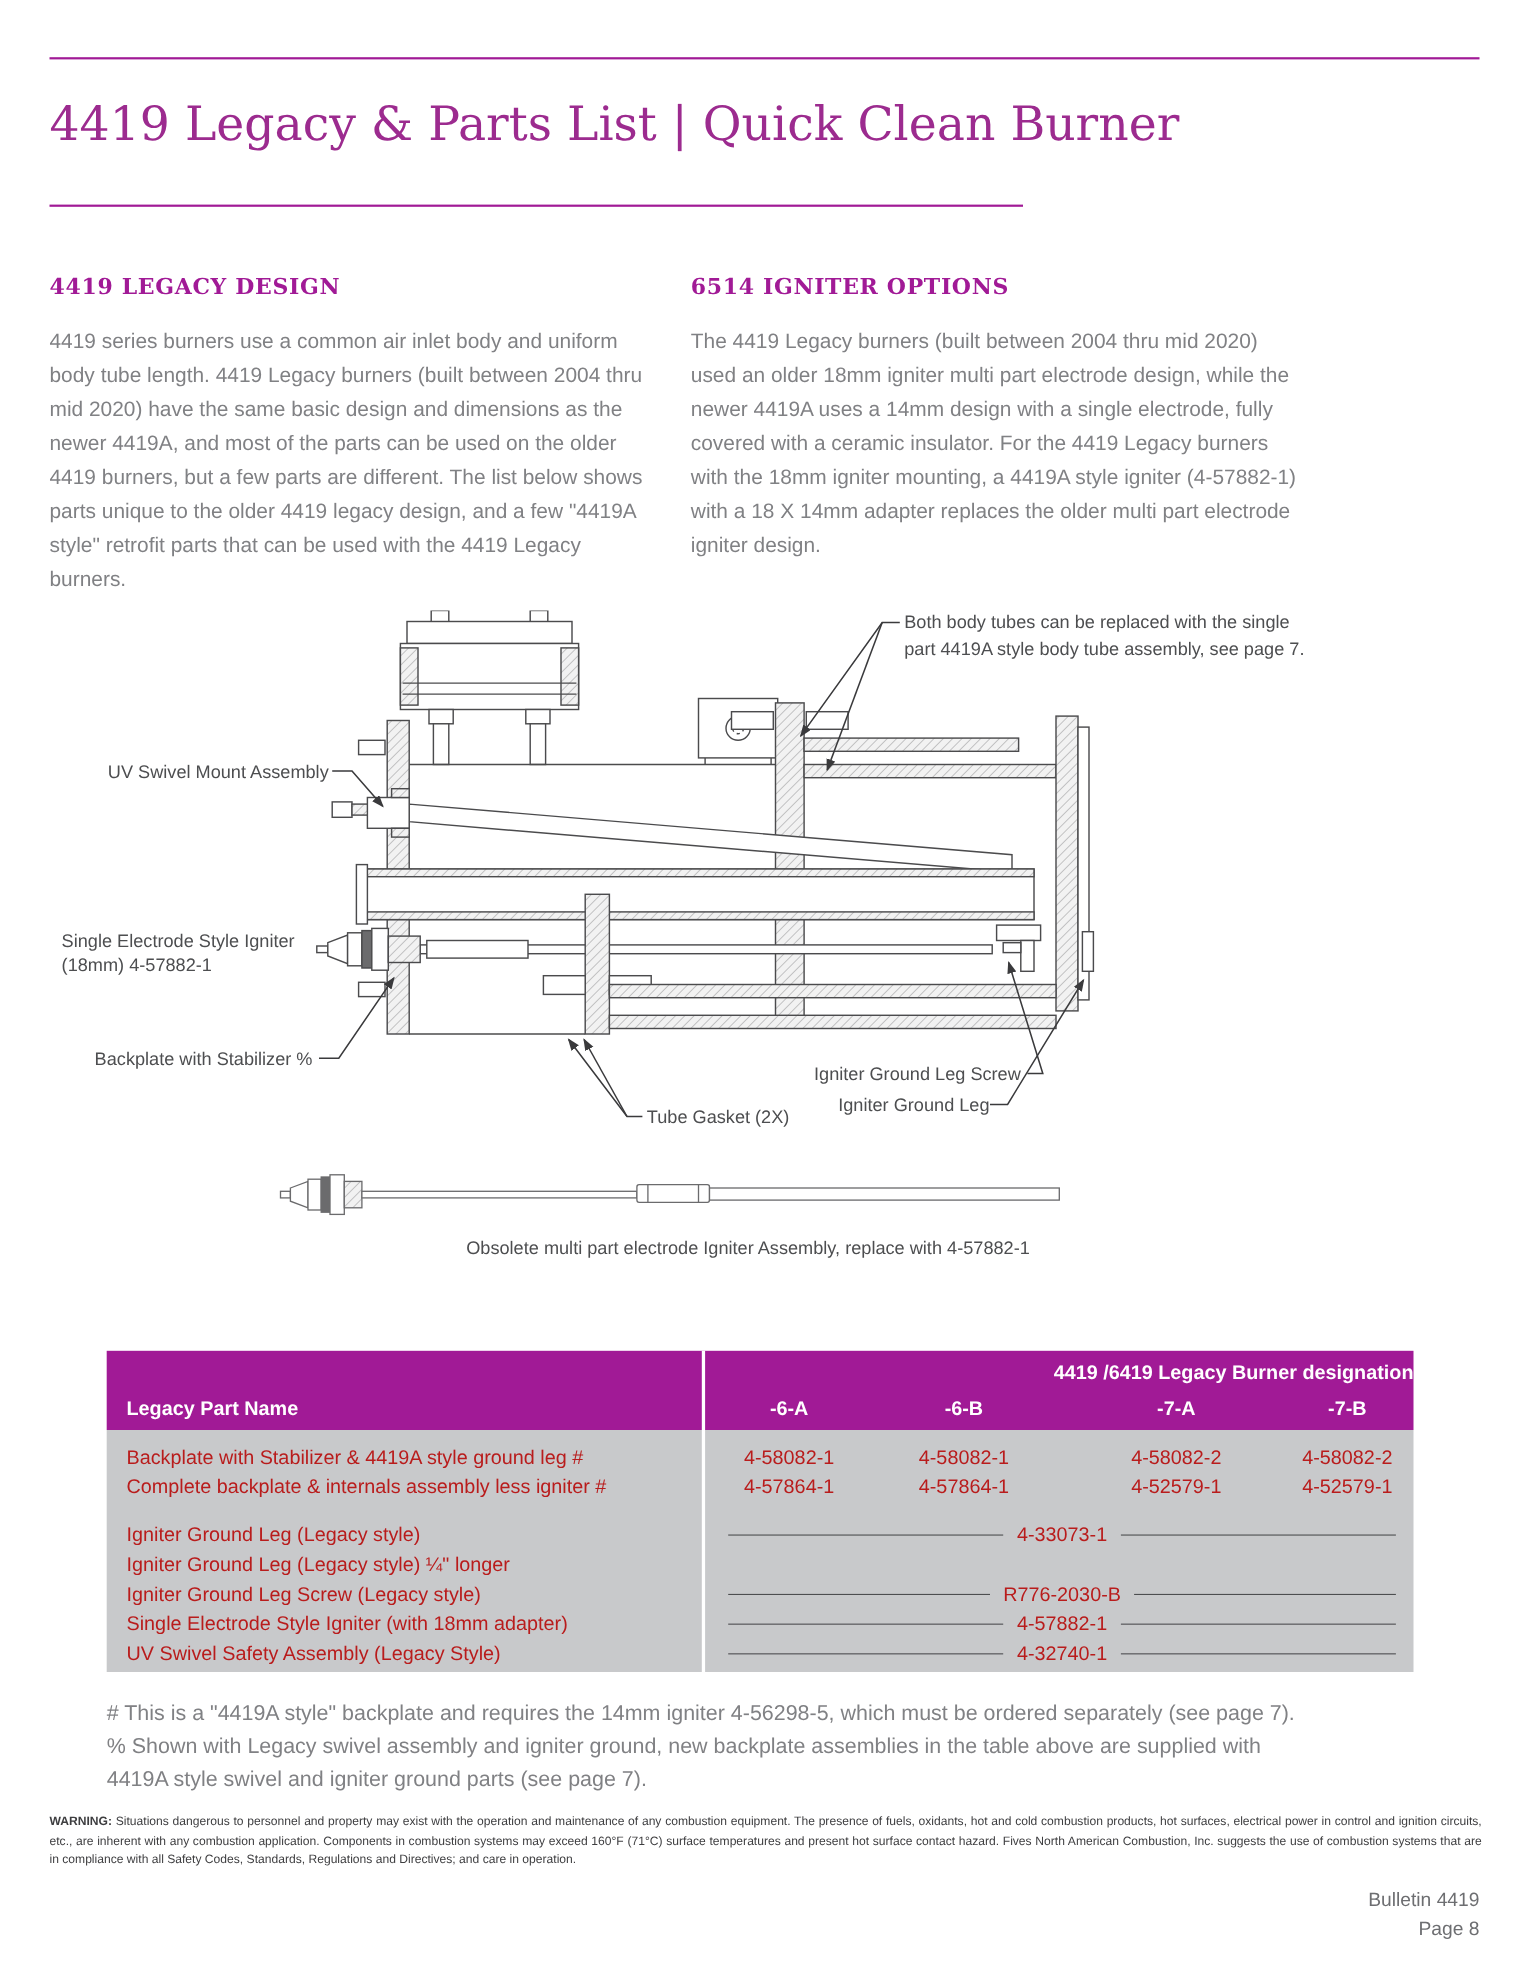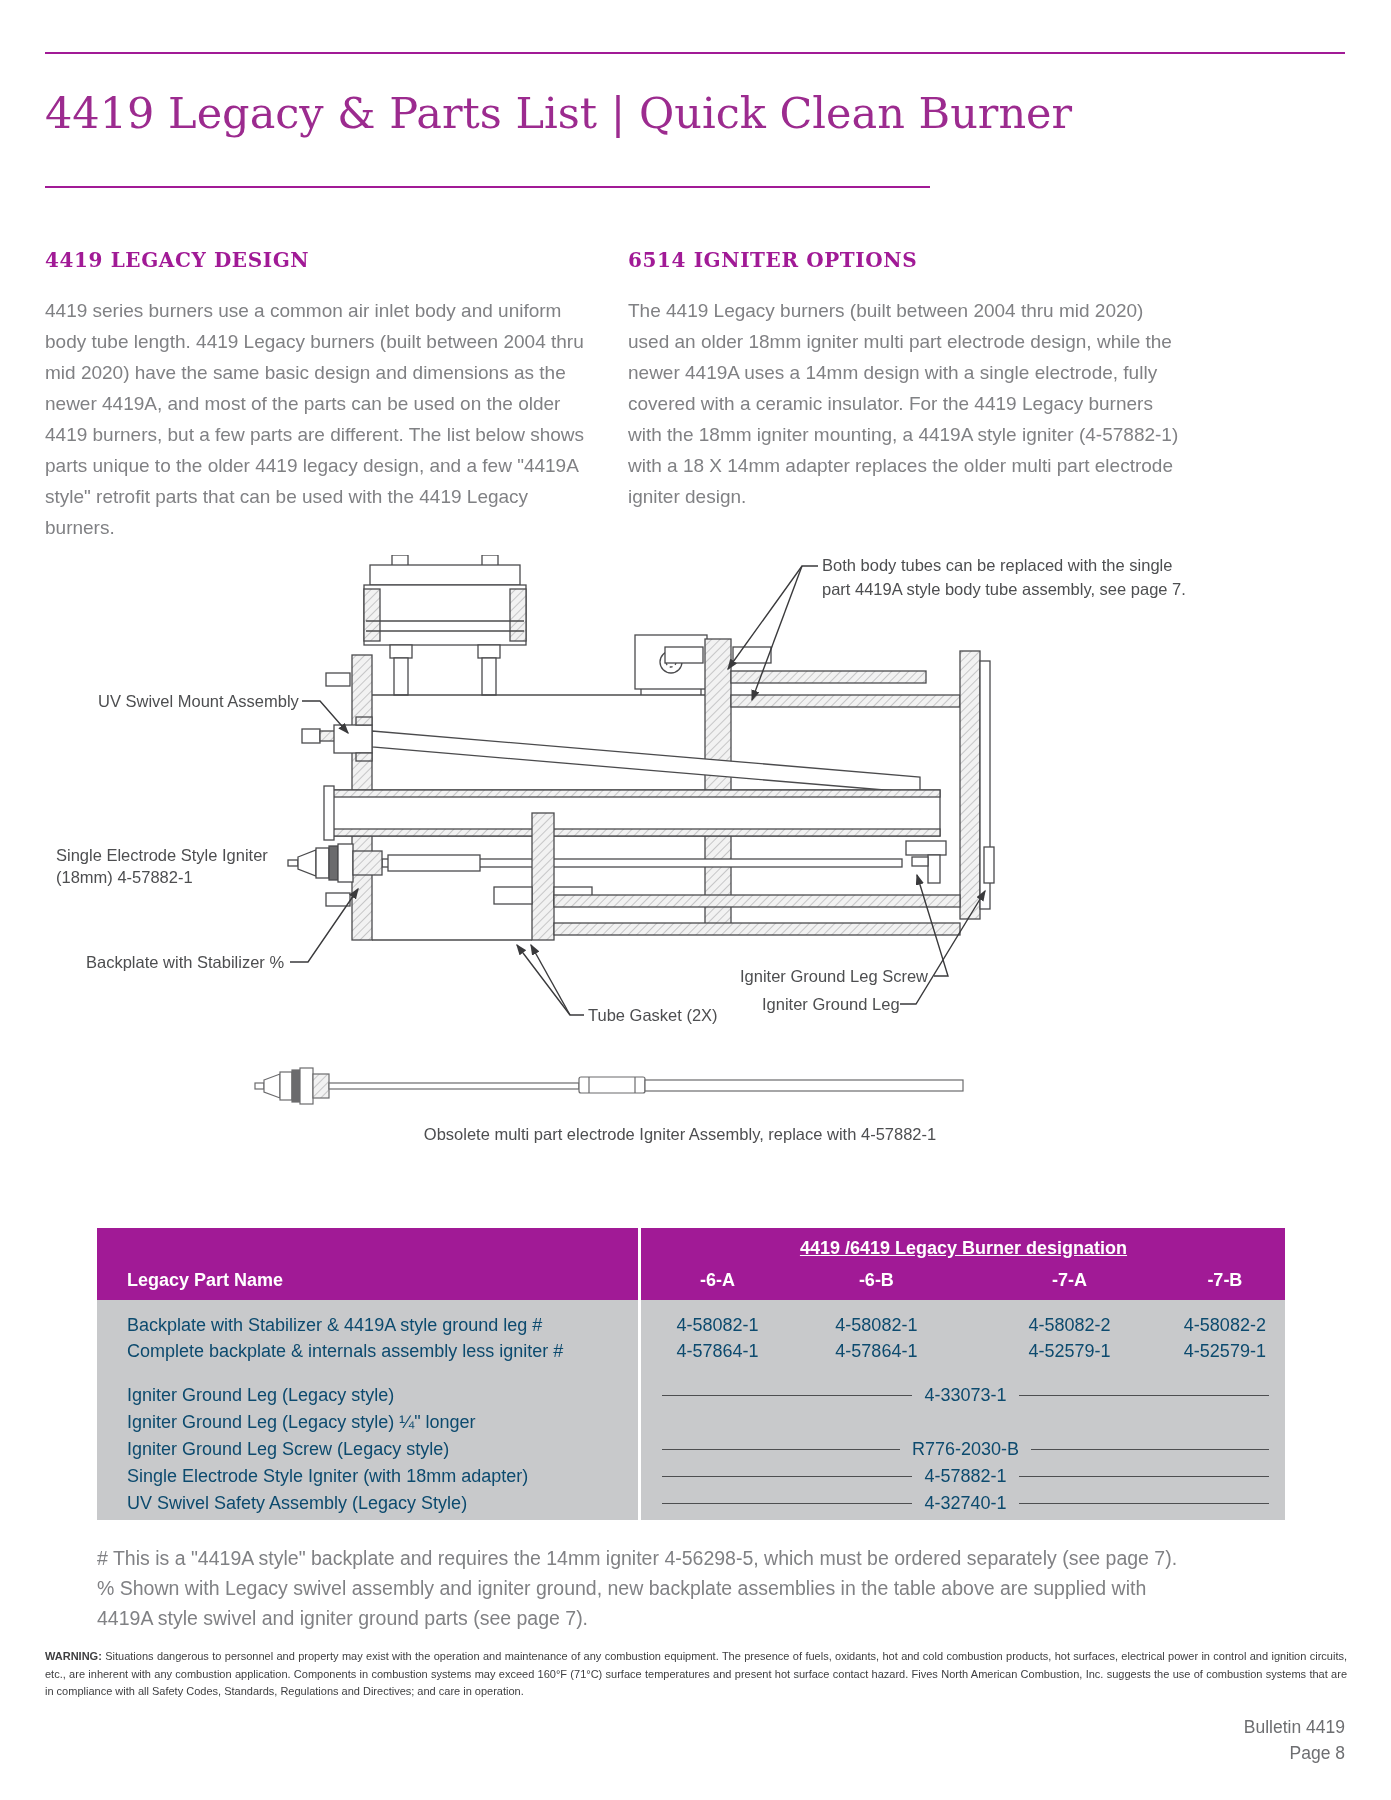--- a/index.html
+++ b/index.html
@@ -10,25 +10,25 @@
          font-family:"DejaVu Serif","Liberation Serif",serif;font-size:43px;font-weight:400;
          color:#9C2B8F;letter-spacing:0px;}
   .colhead{position:absolute;top:248px;font-family:"DejaVu Serif","Liberation Serif",serif;
            font-size:20px;font-weight:bold;color:#A11A96;letter-spacing:0.6px;}
   .bodycol{position:absolute;top:295px;font-size:19px;line-height:31px;color:#808184;}
   #diagram{position:absolute;left:40px;top:555px;}
   .dlabel{font-family:"Liberation Sans",sans-serif;font-size:16.5px;fill:#4D4E50;}
   
   #ptable{position:absolute;left:97px;top:1228px;width:1188px;height:292px;font-size:18px;}
   #ptable .thead{position:absolute;left:0;top:0;width:100%;height:72px;background:#A11A96;color:#fff;}
-  #ptable .tbody{position:absolute;left:0;top:72px;width:100%;height:220px;background:#C8C9CB;color:#0c4a6e;}
+  #ptable .tbody{position:absolute;left:0;top:72px;width:100%;height:220px;background:#C8C9CB;color:#b91c1c;}
   #ptable .vsep{position:absolute;left:541px;top:0;width:3px;height:292px;background:#ffffff;}
-  .desig{position:absolute;left:545px;right:0;top:10px;text-align:center;font-weight:bold;text-decoration:underline;}
+  .desig{position:absolute;left:545px;right:0;top:10px;text-align:right;font-weight:bold;}
   .hrow2{position:absolute;left:0;right:0;bottom:9px;display:flex;font-weight:bold;}
-  .namecol{width:545px;box-sizing:border-box;padding-left:30px;}
+  .namecol{width:545px;box-sizing:border-box;padding-left:18px;}
   .vcol{text-align:center;}
   .vc0{width:125px;margin-left:26px;} .vc1{width:200px;} .vc2{width:195px;} .vc3{width:123px;}
   .trow{display:flex;position:absolute;left:0;right:0;height:26px;align-items:center;}
   .srow{display:flex;position:absolute;left:0;right:0;height:27px;align-items:center;}
   .spanwrap{flex:1;display:flex;align-items:center;padding:0 16px 0 20px;}
   .spanrule{flex:1;height:1.6px;background:#4D4E50;}
   .spanval{padding:0 12px;white-space:nowrap;}
   #footnotes{position:absolute;left:97px;top:1543px;width:1150px;font-size:19.5px;
              line-height:30px;color:#808184;}
   #warning{position:absolute;left:45px;top:1648px;width:1302px;font-size:11px;

